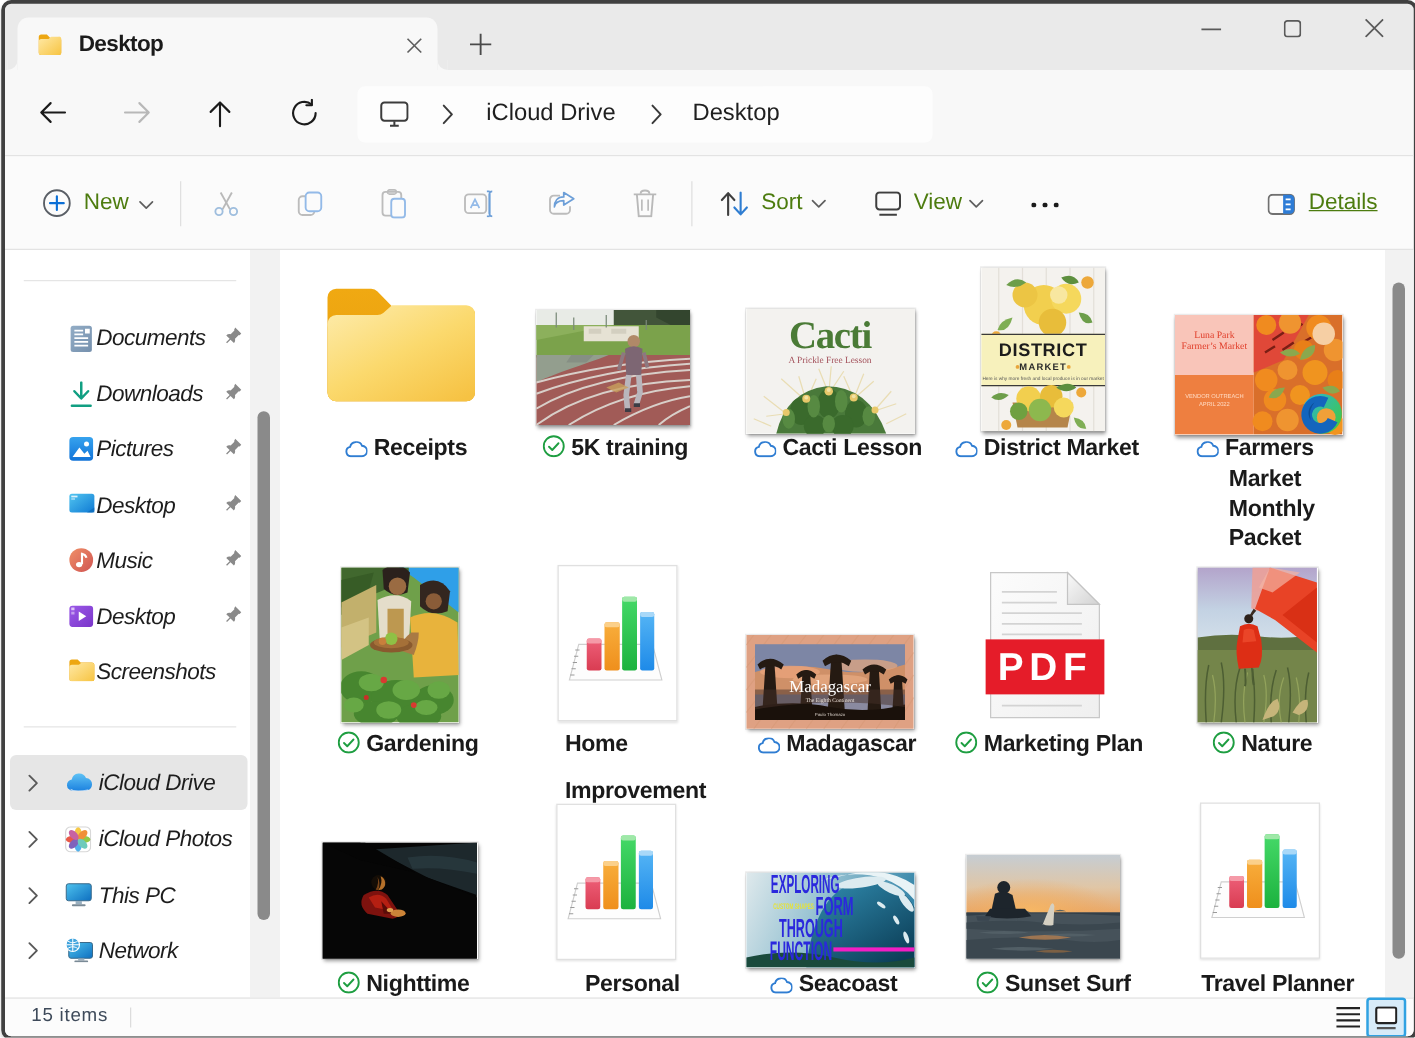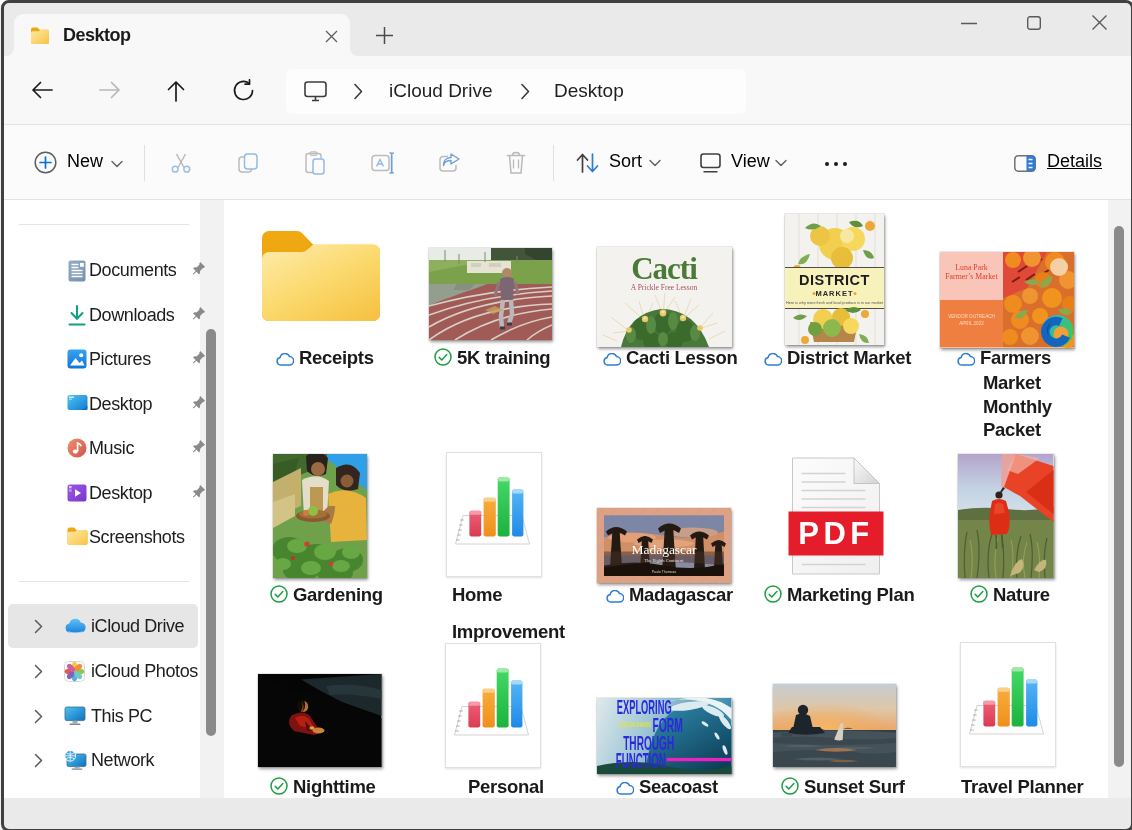--- a/index.html
+++ b/index.html
@@ -10,28 +10,28 @@
   #tab{position:absolute;left:10px;top:11px;width:336px;height:42px;background:#f8f8f8;border-radius:9px 9px 0 0;}
   #tabtext{position:absolute;left:49px;top:14px;font-size:18px;font-weight:700;color:#1b1b1b;letter-spacing:-0.5px;line-height:14px;height:14px;}
   
   #nav{position:absolute;left:0;top:53px;width:1127px;height:68px;background:#f8f8f8;border-bottom:1px solid #e3e3e3;}
   #crumb{position:absolute;left:282px;top:13px;width:460px;height:45px;background:#fdfdfd;border-radius:6px;}
   #search{position:absolute;left:744px;top:13px;width:370px;height:45px;background:#fdfdfd;border-radius:6px;}
   .ctext{font-size:19px;color:#1f1f1f;}
   
   #bar{position:absolute;left:0;top:122px;width:1127px;height:74px;background:#fbfbfb;border-bottom:1px solid #e3e3e3;}
   .vsep{position:absolute;top:20px;width:1px;height:36px;background:#e0e0e0;}
-  .bartext{position:absolute;font-size:18px;color:#000000;top:26px;}
+  .bartext{position:absolute;font-size:18px;color:#4d7c0f;top:26px;}
   
   #main{position:absolute;left:0;top:197px;width:1127px;height:598px;background:#fff;}
   #sgutter{position:absolute;left:196px;top:0;width:24px;height:598px;background:#f2f2f2;}
   #sthumb{position:absolute;left:202px;top:129px;width:10px;height:407px;background:#8a8a8a;border-radius:5px;}
   #cgutter{position:absolute;left:1104px;top:0;width:23px;height:598px;background:#f2f2f2;}
   #cthumb{position:absolute;left:1110px;top:26px;width:10px;height:541px;background:#8a8a8a;border-radius:5px;}
-  .srow{position:absolute;left:12px;width:196px;height:45px;}
+  .srow{position:absolute;left:0;width:196px;height:45px;font-style:italic;}
   .srow .icon{position:absolute;left:51px;top:12px;}
   .srow .txt{position:absolute;left:73px;top:12px;font-size:18px;letter-spacing:-0.4px;color:#1d1d1d;white-space:nowrap;}
   .srow .pin{position:absolute;left:176px;top:13px;}
   .sep{position:absolute;left:15px;width:170px;height:1px;background:#e5e5e5;}
   .brow .icon{left:48px;}
   .brow .txt{left:75px;}
   .chev{position:absolute;left:18px;top:15px;}
   
   .thumb{position:absolute;box-shadow:1px 2px 3px rgba(0,0,0,.4),0 0 0 1px rgba(0,0,0,.07);}
   .card{position:absolute;background:#fff;border:1px solid #e0e0e0;box-shadow:0 1px 2px rgba(0,0,0,.12);}
@@ -886,13 +886,26 @@
             <path d="M4.6 12 a3.8 3.8 0 0 1 -.5-7.5 a5 5 0 0 1 9.5-0.9 a3.5 3.5 0 0 1 -.3 8.4 Z" fill="#fff" stroke="#2f7dd2" stroke-width="1.5"></path>
           </svg>Seacoast</div>
       <div class="lbl" style="left:777px;top:574.5px"><svg width="18" height="18" viewBox="0 0 18 18">
             <circle cx="9" cy="9" r="8" fill="#fff" stroke="#1e9e41" stroke-width="1.5"></circle>
             <path d="M5.2 9.4 L7.8 12 L12.8 6.6" fill="none" stroke="#1e9e41" stroke-width="1.5" stroke-linecap="round" stroke-linejoin="round"></path>
           </svg>Sunset Surf</div>
       <div class="lbl" style="left:957px;top:574.5px">Travel Planner</div>
     </div>
   </div>
 
+  <div id="status">
+    <div class="abs" style="left:21px;top:5px;font-size:15px;letter-spacing:0.6px;color:#3e4a5a;">15 items</div>
+    <div class="abs" style="left:100px;top:7px;width:1px;height:16px;background:#dcdcdc;"></div>
+    <svg class="abs" style="left:1065px;top:6px" width="19" height="18" viewBox="0 0 19 18">
+        <path d="M0 1.5 h19 M0 6.4 h19 M0 11.3 h19 M0 16.2 h19" stroke="#222" stroke-width="1.7"></path>
+      </svg>
+    <div class="abs" style="left:1089px;top:-1px;width:28px;height:28px;background:#d7ebf8;border:2px solid #30a2e2;border-radius:3px;">
+      <svg class="abs" style="left:5px;top:5px" width="18" height="19" viewBox="0 0 18 19">
+          <rect x="1" y="1" width="16" height="12.5" rx="1.5" fill="#fff" stroke="#222" stroke-width="1.7"></rect>
+          <path d="M1.5 17.5 h15" stroke="#555" stroke-width="1.8"></path>
+        </svg>
+    </div>
+  </div>
 </div>
 
 </body></html>

